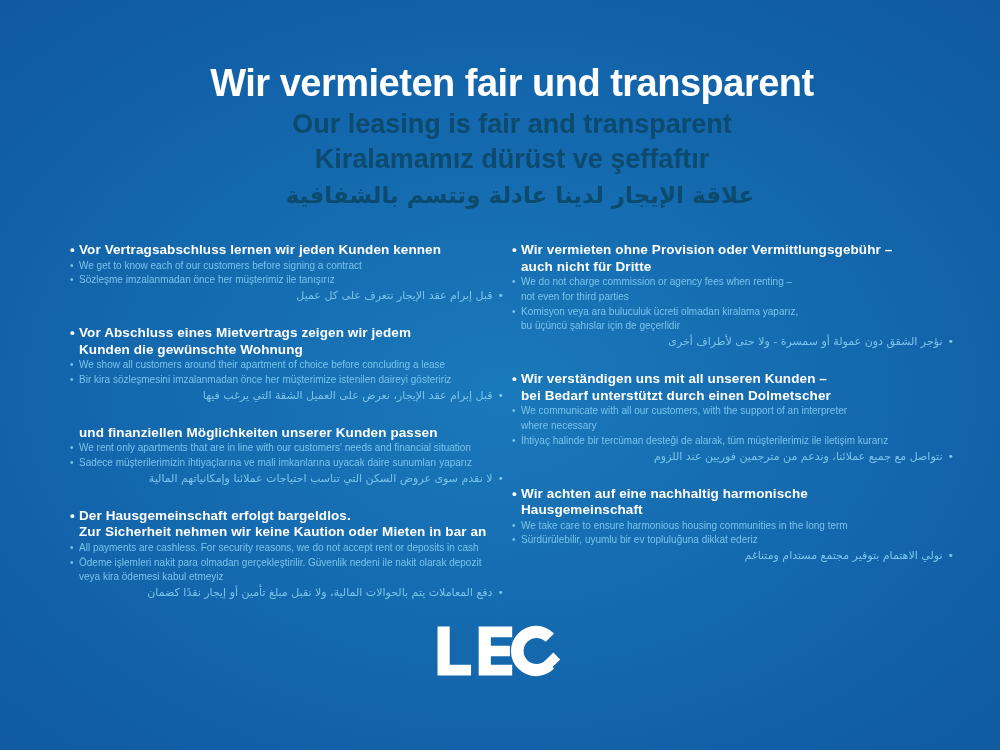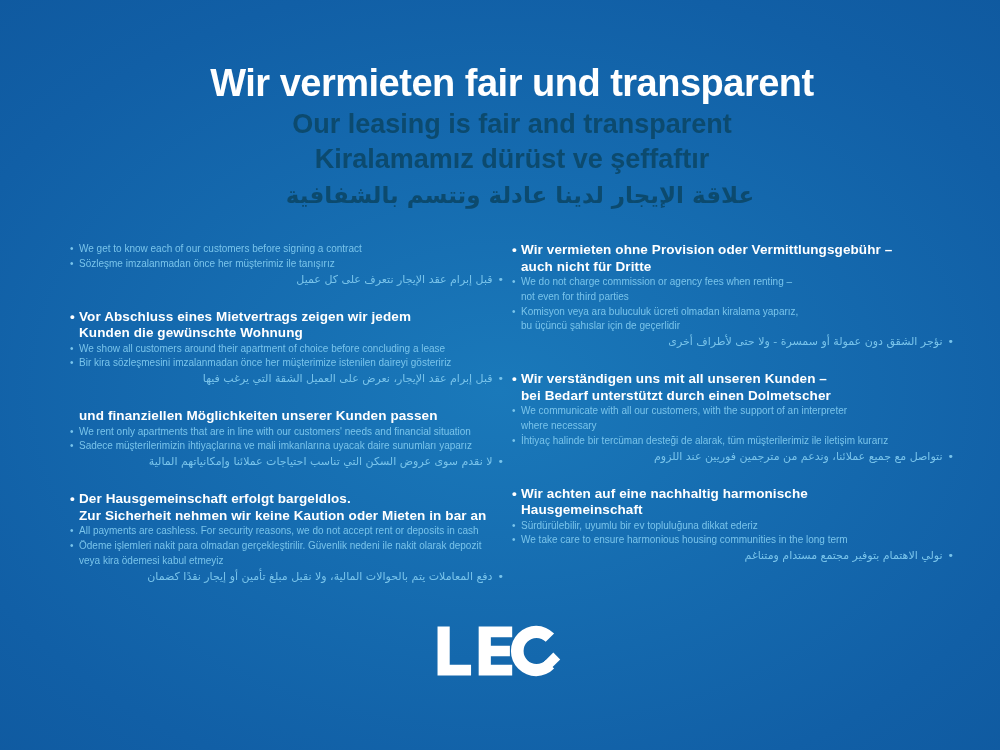--- a/index.html
+++ b/index.html
@@ -50,20 +50,21 @@
   <div class="header">
     <h1 class="title-de">Wir vermieten fair und transparent</h1>
     <div class="sub en">Our leasing is fair and transparent</div>
     <div class="sub tr">Kiralamamız dürüst ve şeffaftır</div>
     <div class="sub ar" dir="rtl">علاقة الإيجار لدينا عادلة وتتسم بالشفافية</div>
   </div>
 
   <div class="cols">
     <div class="col left">
         <div class="item">
+          <div class="line de"><span class="bullet">•</span><span>Vor Vertragsabschluss lernen wir jeden Kunden kennen</span></div>
           <div class="line en"><span class="bullet">•</span><span>We get to know each of our customers before signing a contract</span></div>
           <div class="line tr"><span class="bullet">•</span><span>Sözleşme imzalanmadan önce her müşterimiz ile tanışırız</span></div>
           <div class="line ar" dir="rtl"><span class="bullet">•</span><span>قبل إبرام عقد الإيجار نتعرف على كل عميل</span></div>
         </div>
         <div class="item">
           <div class="line de"><span class="bullet">•</span><span>Vor Abschluss eines Mietvertrags zeigen wir jedem</span></div>
           <div class="line de cont"><span>Kunden die gewünschte Wohnung</span></div>
           <div class="line en"><span class="bullet">•</span><span>We show all customers around their apartment of choice before concluding a lease</span></div>
           <div class="line tr"><span class="bullet">•</span><span>Bir kira sözleşmesini imzalanmadan önce her müşterimize istenilen daireyi gösteririz</span></div>
           <div class="line ar" dir="rtl"><span class="bullet">•</span><span>قبل إبرام عقد الإيجار، نعرض على العميل الشقة التي يرغب فيها</span></div>
@@ -97,22 +98,22 @@
           <div class="line de"><span class="bullet">•</span><span>Wir verständigen uns mit all unseren Kunden –</span></div>
           <div class="line de cont"><span>bei Bedarf unterstützt durch einen Dolmetscher</span></div>
           <div class="line en"><span class="bullet">•</span><span>We communicate with all our customers, with the support of an interpreter</span></div>
           <div class="line en cont"><span>where necessary</span></div>
           <div class="line tr"><span class="bullet">•</span><span>İhtiyaç halinde bir tercüman desteği de alarak, tüm müşterilerimiz ile iletişim kurarız</span></div>
           <div class="line ar" dir="rtl"><span class="bullet">•</span><span>نتواصل مع جميع عملائنا، وندعم من مترجمين فوريين عند اللزوم</span></div>
         </div>
         <div class="item">
           <div class="line de"><span class="bullet">•</span><span>Wir achten auf eine nachhaltig harmonische</span></div>
           <div class="line de cont"><span>Hausgemeinschaft</span></div>
+          <div class="line en"><span class="bullet">•</span><span>We take care to ensure harmonious housing communities in the long term</span></div>
           <div class="line tr"><span class="bullet">•</span><span>Sürdürülebilir, uyumlu bir ev topluluğuna dikkat ederiz</span></div>
-          <div class="line en"><span class="bullet">•</span><span>We take care to ensure harmonious housing communities in the long term</span></div>
           <div class="line ar" dir="rtl"><span class="bullet">•</span><span>نولي الاهتمام بتوفير مجتمع مستدام ومتناغم</span></div>
         </div>
       </div>
   </div>
 
   <div class="logo-wrap">
     <svg viewBox="0 0 168 72" xmlns="http://www.w3.org/2000/svg">
       <g fill="#ffffff">
 
         <path d="M2,4 H18 V54 H46 V68 H2 Z"></path>

